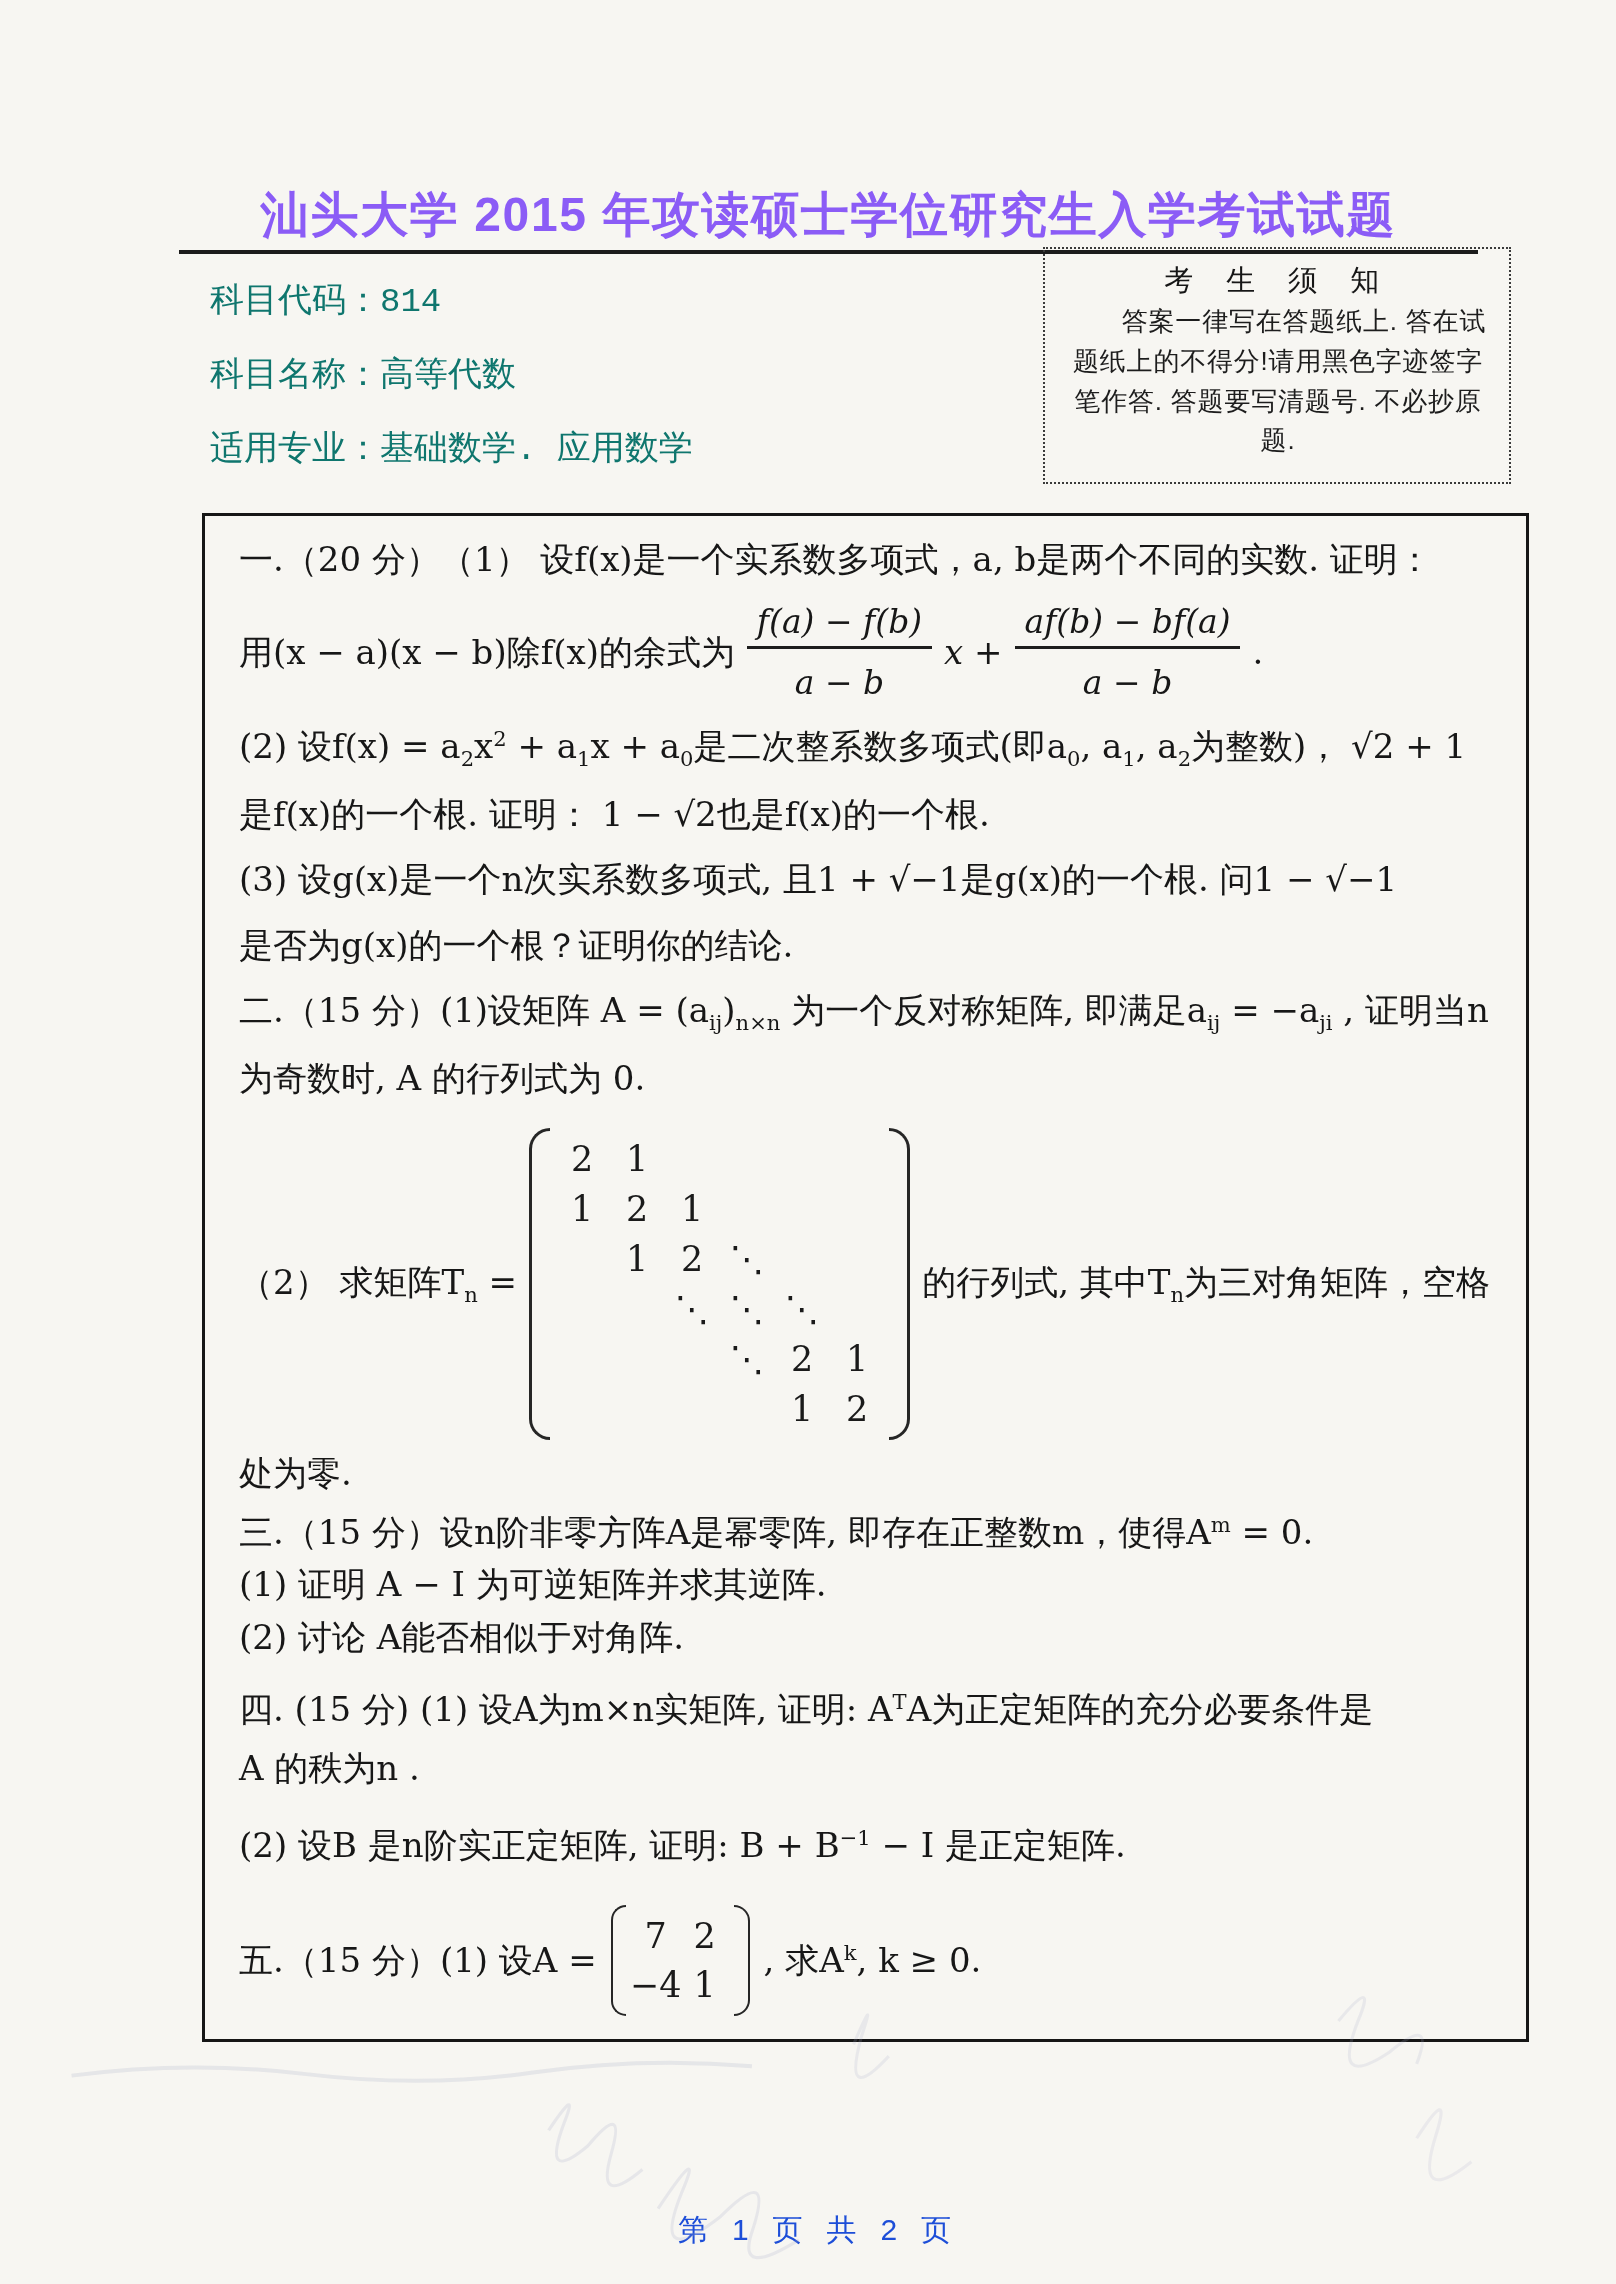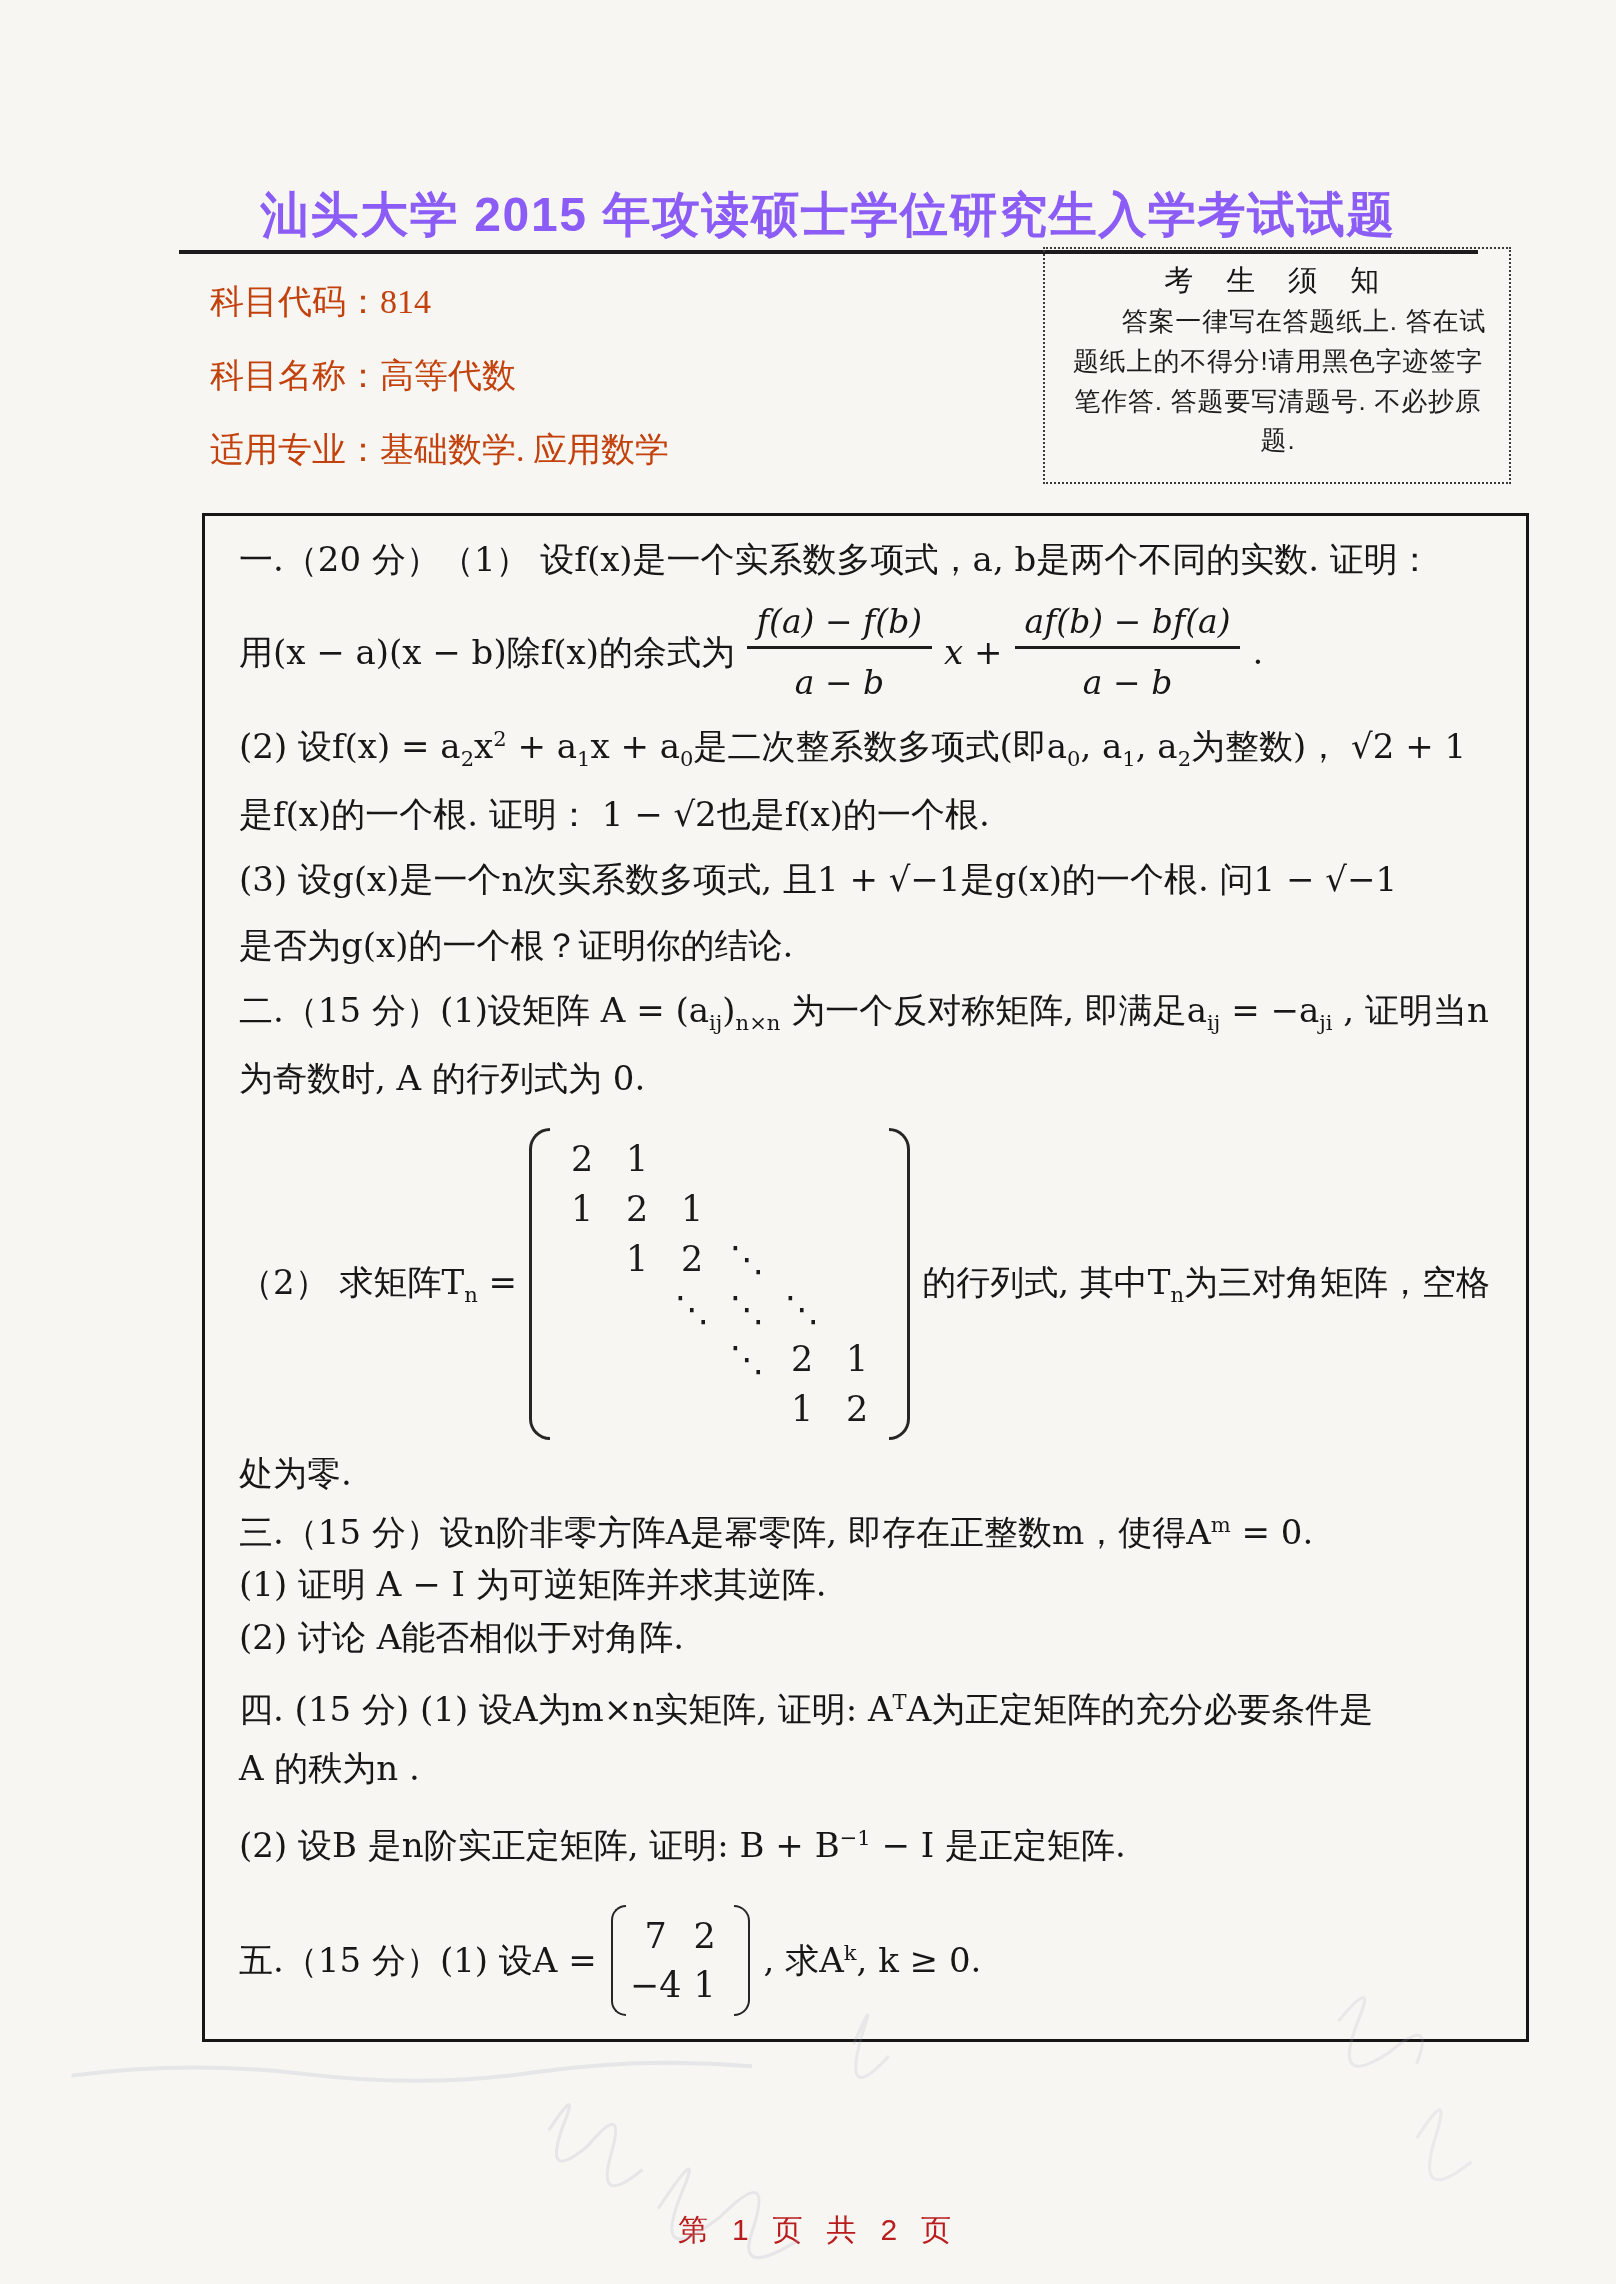--- a/index.html
+++ b/index.html
@@ -11,22 +11,22 @@
   }
   
   .title {
     position:absolute; left:180px; top:183px; width:1297px;
     text-align:center; font-size:48px; font-weight:700; letter-spacing:1.6px;
     font-family:"Liberation Sans","DejaVu Sans",sans-serif; color:#8b5cf6;
     white-space:nowrap;
   }
   .title-rule { position:absolute; left:179px; top:250px; width:1299px; height:3.9px; background:#1c1c1c; }
   
-  .hdr { position:absolute; left:210px; top:285px; font-size:34px; line-height:1.0; color:#c2410c;
-         font-family:Liberation Serif, serif; }
+  .hdr { position:absolute; left:210px; top:285px; font-size:34px; line-height:1.0; color:#0f766e;
+         font-family:Liberation Mono, monospace; }
   .hdr .row { margin-bottom:40px; white-space:nowrap; }
   
   .notice {
     position:absolute; left:1043px; top:247px; width:468px; height:237px;
     border:2.3px dotted #3a3a3a; padding:9.4px 17px 7.8px 19px;
     font-family:"Liberation Sans","DejaVu Sans",sans-serif;
   }
   .notice .ntitle { text-align:center; font-size:29px; letter-spacing:12.5px; margin-top:3.1px; color:#161616; }
   .notice .nbody { margin-top:1px; font-size:26px; line-height:1.52; text-indent:2em; letter-spacing:0.8px; color:#1d1d1d;text-align:center; }
   
@@ -56,21 +56,21 @@
   .mat6 { grid-template-columns:repeat(6,55px); grid-auto-rows:50px; }
   .mat2 { grid-template-columns:repeat(2,49px); grid-auto-rows:49px; }
   .mcell { display:flex; align-items:center; justify-content:center;
            font-family:"DejaVu Serif","DejaVu Sans",serif; font-size:35px; color:#1a1a1a; }
   .small .paren { width:15.7px; border-width:2.3px; }
   .small .paren.l { border-radius:23.5px 0 0 23.5px; }
   .small .paren.r { border-radius:0 23.5px 23.5px 0; }
   .p5row { display:flex; align-items:center; gap:9.4px; margin-top:30px !important; min-height:117px;text-align:right; }
   
   .footer { position:absolute; left:0; top:2210px; width:1617px; text-align:center;
-            font-size:30px; letter-spacing:7.8px; color:#b91c1c;
+            font-size:30px; letter-spacing:7.8px; color:#1d4ed8;
             font-family:"Liberation Sans","DejaVu Sans",sans-serif;padding-left:20px; }
   
   .bleed { position:absolute; pointer-events:none; }
 </style>
 </head>
 <body>
 
 <div class="page">
 
   <div class="title">汕头大学 2015 年攻读硕士学位研究生入学考试试题</div>

